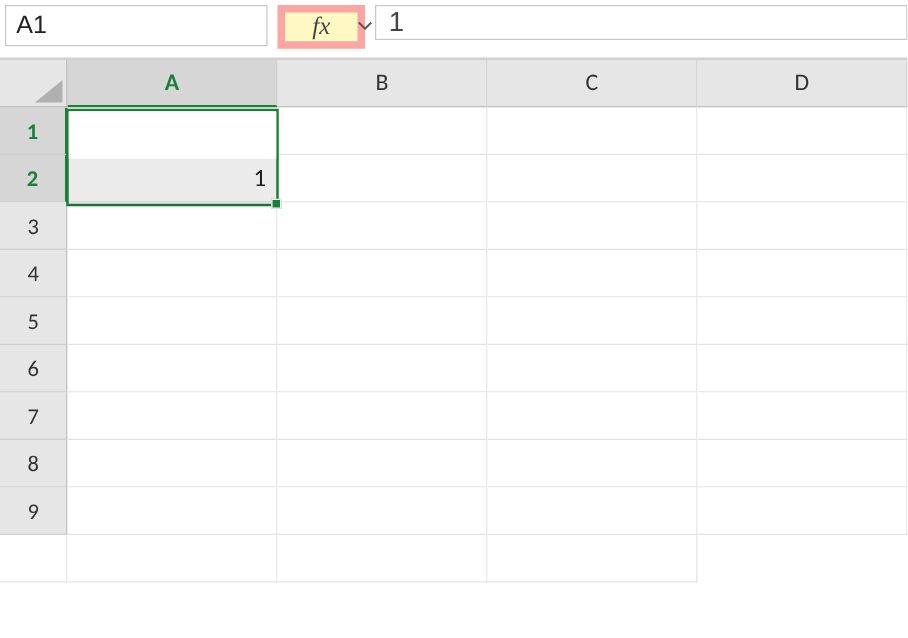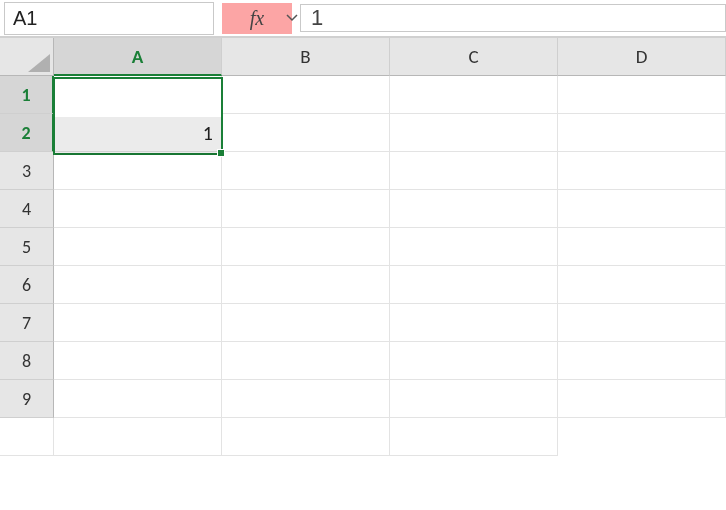--- a/index.html
+++ b/index.html
@@ -9,22 +9,22 @@
       background: #fff;
       color: #333;
       width: 726px;
       height: 510px;
       overflow: hidden;
     }
 
     
     .top-bar {
       display: flex;
-      align-items: center;
-      height: 36px;
+      align-items: flex-start;
+      height: 46px;
       padding: 4px 0 4px 4px;
       gap: 8px;
       background: #fff;
     }
     .name-box-wrap {
       position: relative;
       width: 210px;
       border: 1px solid #c9c9c9;
       display: flex;
       align-items: center;
@@ -41,29 +41,29 @@
     }
     .name-box-caret {
       width: 22px;
       display: flex;
       align-items: center;
       justify-content: center;
       color: #555;
     }
     .fx-box {
       width: 70px;
-      border: 4px solid #fca5a5;
+      border: 6px solid #fca5a5;
       display: flex;
       align-items: center;
       justify-content: center;
       font-style: italic;
       font-family: "Times New Roman", serif;
       font-size: 20px;
       color: #444;
-      background: #fca5a5;
+      background: #fef9c3;
     }
     .fx-box .f { font-style: italic; }
     .formula-bar {
       flex: 1;
       border: 1px solid #c9c9c9;
       display: flex;
       align-items: center;
       padding: 0 10px;
       font-size: 22px;
       color: #444;

